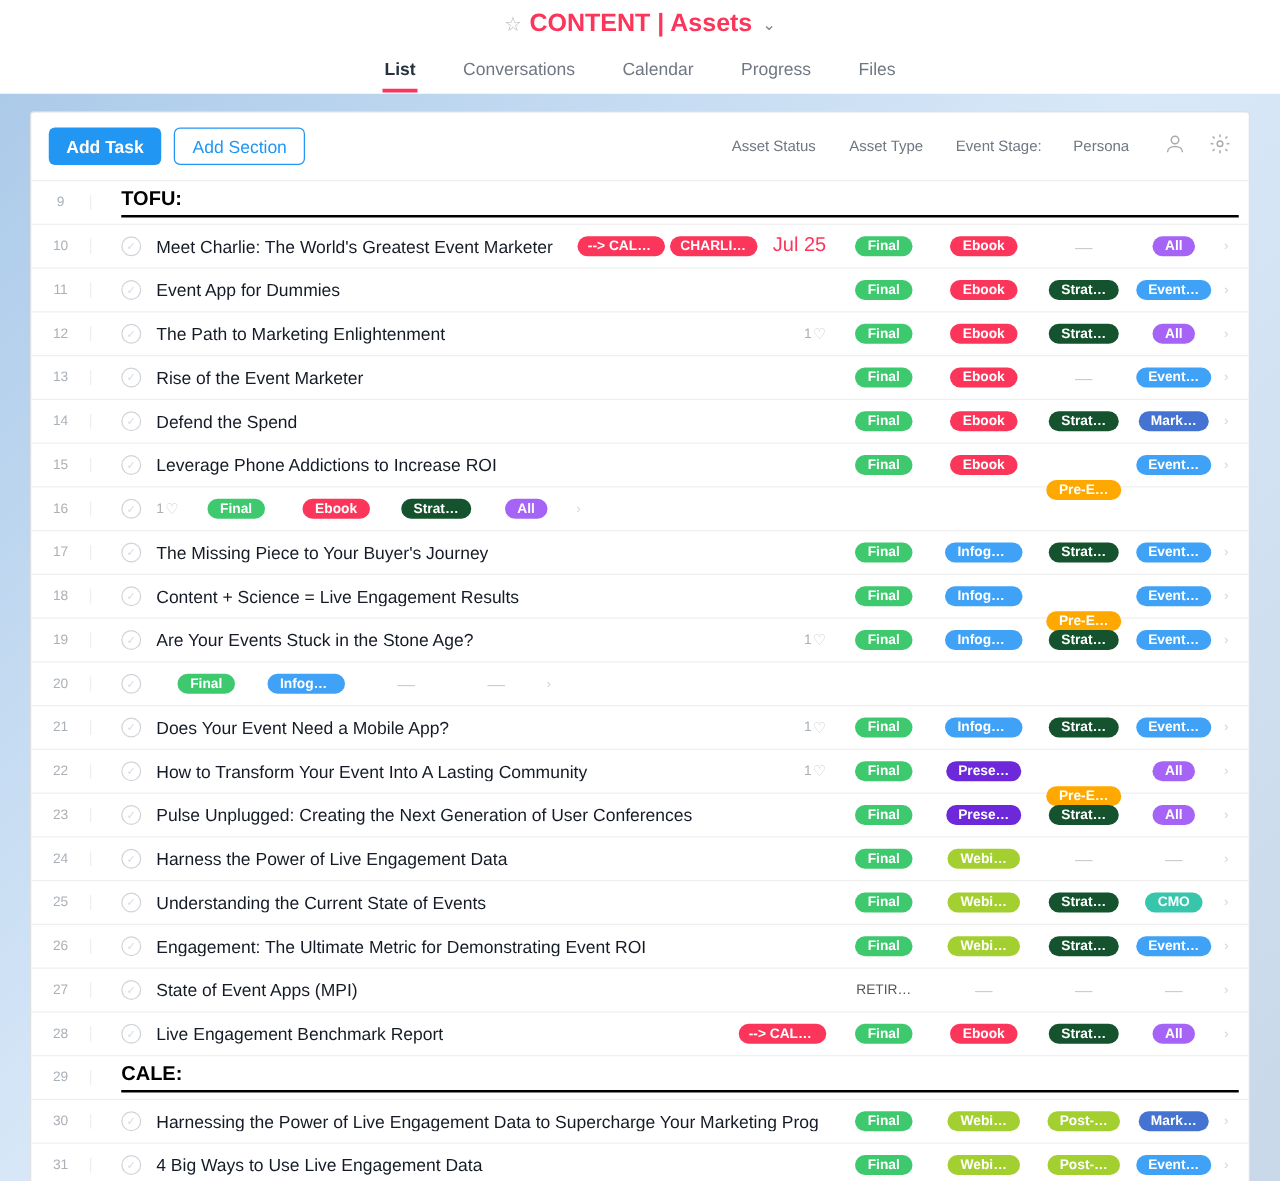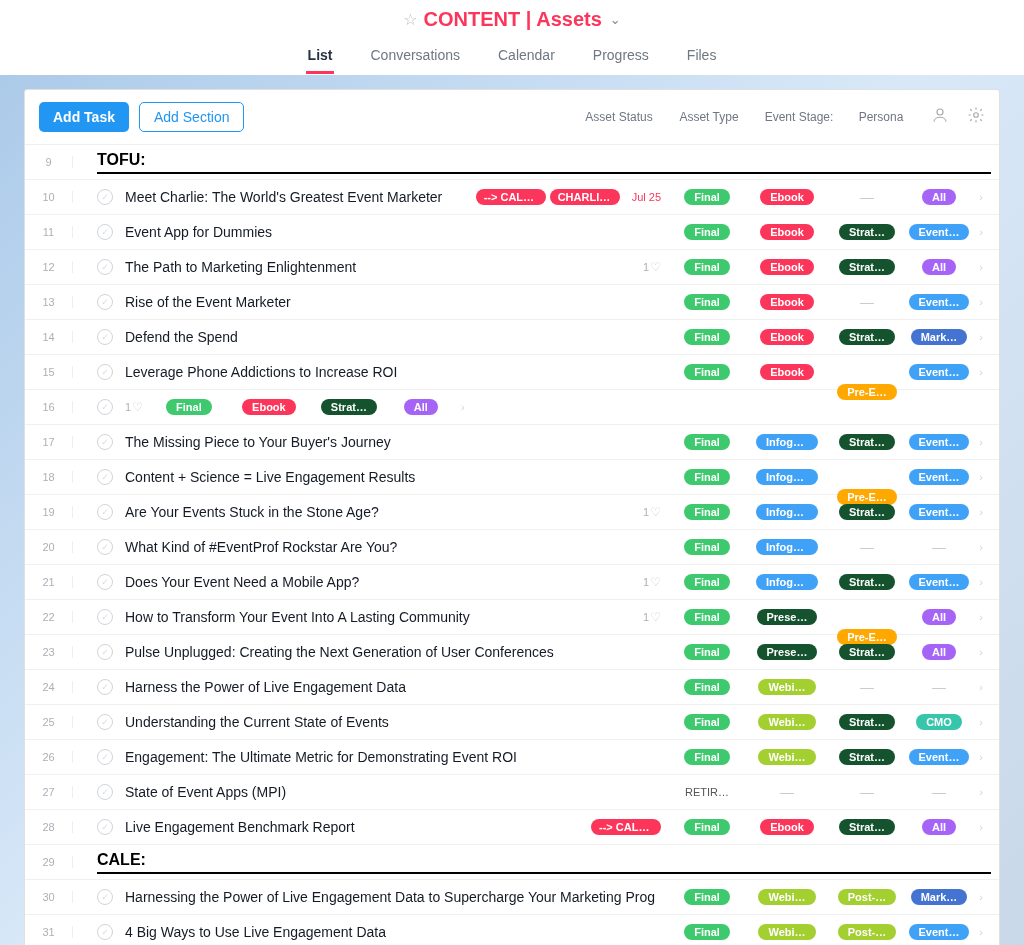--- a/index.html
+++ b/index.html
@@ -28,34 +28,34 @@
 .row-num-col { width: 48px; min-width: 48px; text-align: center; font-size: 11px; color: #aab1b8; border-right: 1px solid #eee; }
 .row-content { flex: 1; display: flex; align-items: center; padding-left: 24px; padding-right: 8px; min-width: 0; }
 .section-row .row-content { padding-left: 24px; }
 .section-label { font-size: 16px; font-weight: 800; color: #000; border-bottom: 2px solid #000; width: 100%; padding-bottom: 3px; }
 .check-circle { width: 16px; height: 16px; border: 1.2px solid #d0d4d9; border-radius: 50%; margin-right: 12px; flex-shrink: 0; display: flex; align-items: center; justify-content: center; }
 .check-circle::after { content: '✓'; font-size: 9px; color: #d8dce0; }
 .task-name { font-size: 14px; color: #151b26; flex: 1; white-space: nowrap; overflow: hidden; text-overflow: ellipsis; min-width: 0; }
 .tags-area { display: flex; align-items: center; gap: 4px; margin-right: 6px; }
 .tag { font-size: 11px; font-weight: 600; color: #fff; border-radius: 10px; padding: 2px 8px; white-space: nowrap; max-width: 70px; overflow: hidden; text-overflow: ellipsis; }
 .tag-red { background: #fc355a; }
-.due-date { font-size: 11px; color: #fc355a; margin: 0 6px; }
+.due-date { font-size: 16px; color: #fc355a; margin: 0 6px; }
 .like-count { font-size: 11px; color: #aab1b8; display: flex; align-items: center; gap: 1px; margin-right: 6px; }
 .heart-icon { font-size: 12px; color: #c8cdd2; }
 .pill-col { width: 80px; display: flex; justify-content: center; flex-shrink: 0; }
 .pill { font-size: 11px; font-weight: 600; color: #fff; border-radius: 10px; padding: 2px 10px; white-space: nowrap; max-width: 62px; overflow: hidden; text-overflow: ellipsis; text-align: center; }
 .pill-green { background: #3ec96e; }
 .pill-red { background: #fc355a; }
 .pill-orange { background: #14532d; }
 .pill-yelloworange { background: #ffa800; margin-top: 40px; }
 .pill-purple { background: #a664f6; }
 .pill-blue { background: #3fa2f7; }
 .pill-bluedk { background: #4573d2; }
 .pill-lime { background: #a4cf30; }
-.pill-magenta { background: #14532d; }
+.pill-magenta { background: #6d28d9; }
 .pill-teal { background: #37c5ab; }
 .empty-dash { color: #c8cdd2; font-size: 14px; }
 .status-text { font-size: 11px; color: #555; max-width: 56px; overflow: hidden; text-overflow: ellipsis; }
 .persona-col { width: 64px; display: flex; justify-content: center; flex-shrink: 0; }
 .row-caret { width: 20px; text-align: center; color: #d0d4d9; font-size: 11px; flex-shrink: 0; }
 svg.icon { width: 18px; height: 18px; }
 </style>
 </head>
 <body>
 
@@ -307,21 +307,20 @@
           <div class="persona-col">
             <span class="pill pill-blue">Event…</span>
           </div>
           <div class="row-caret">›</div>
         </div>
       </div>
       <div class="row">
         <div class="row-num-col">20</div>
         <div class="row-content">
           <div class="check-circle"></div>
-          <div class="task-name">What Kind of #EventProf Rockstar Are You?</div>
           <div class="pill-col">
             <span class="pill pill-green">Final</span>
           </div>
           <div class="pill-col">
             <span class="pill pill-blue">Infogr…</span>
           </div>
           <div class="pill-col">
             <span class="empty-dash">—</span>
           </div>
           <div class="persona-col">

